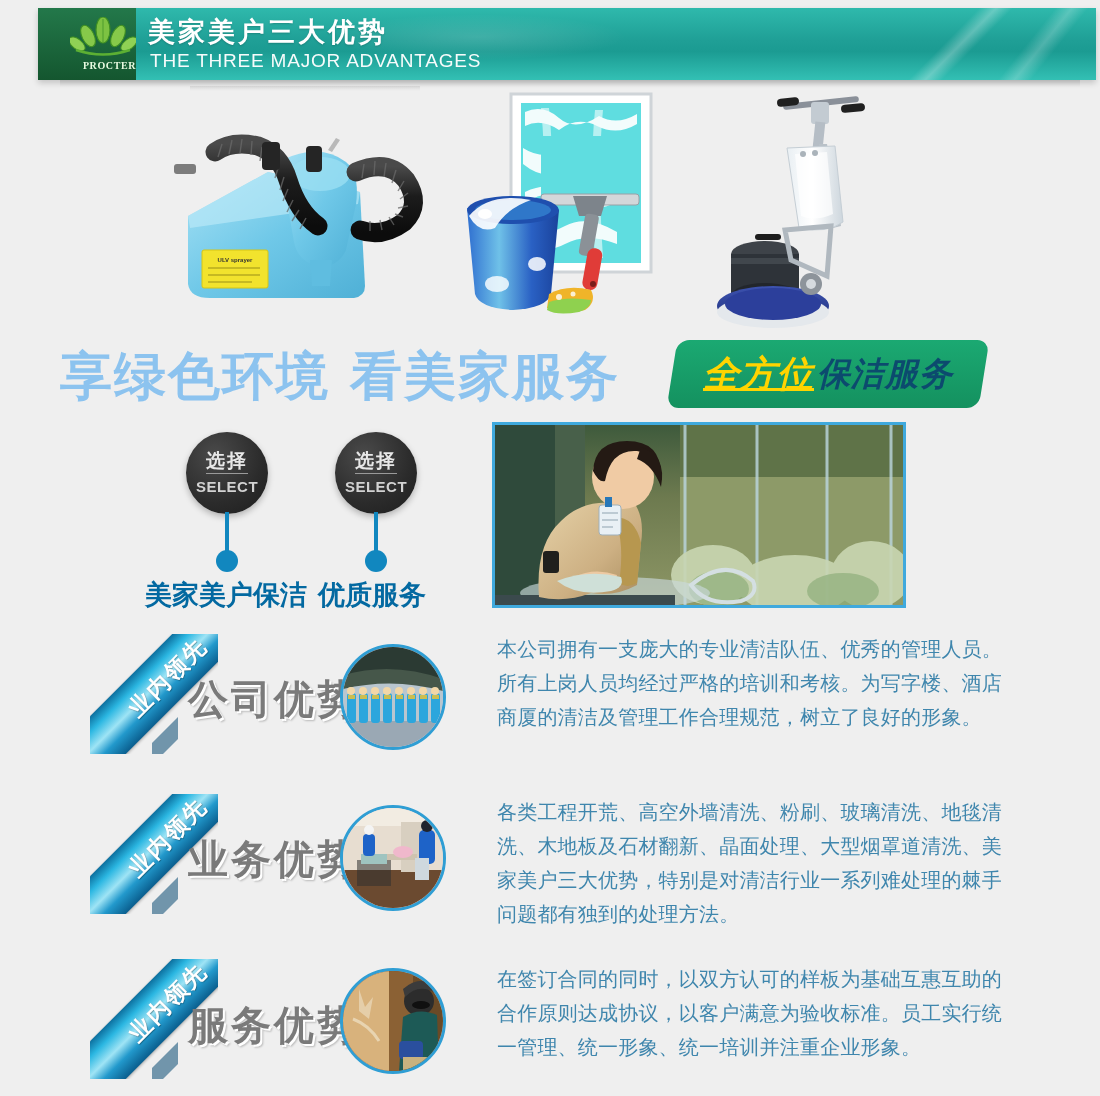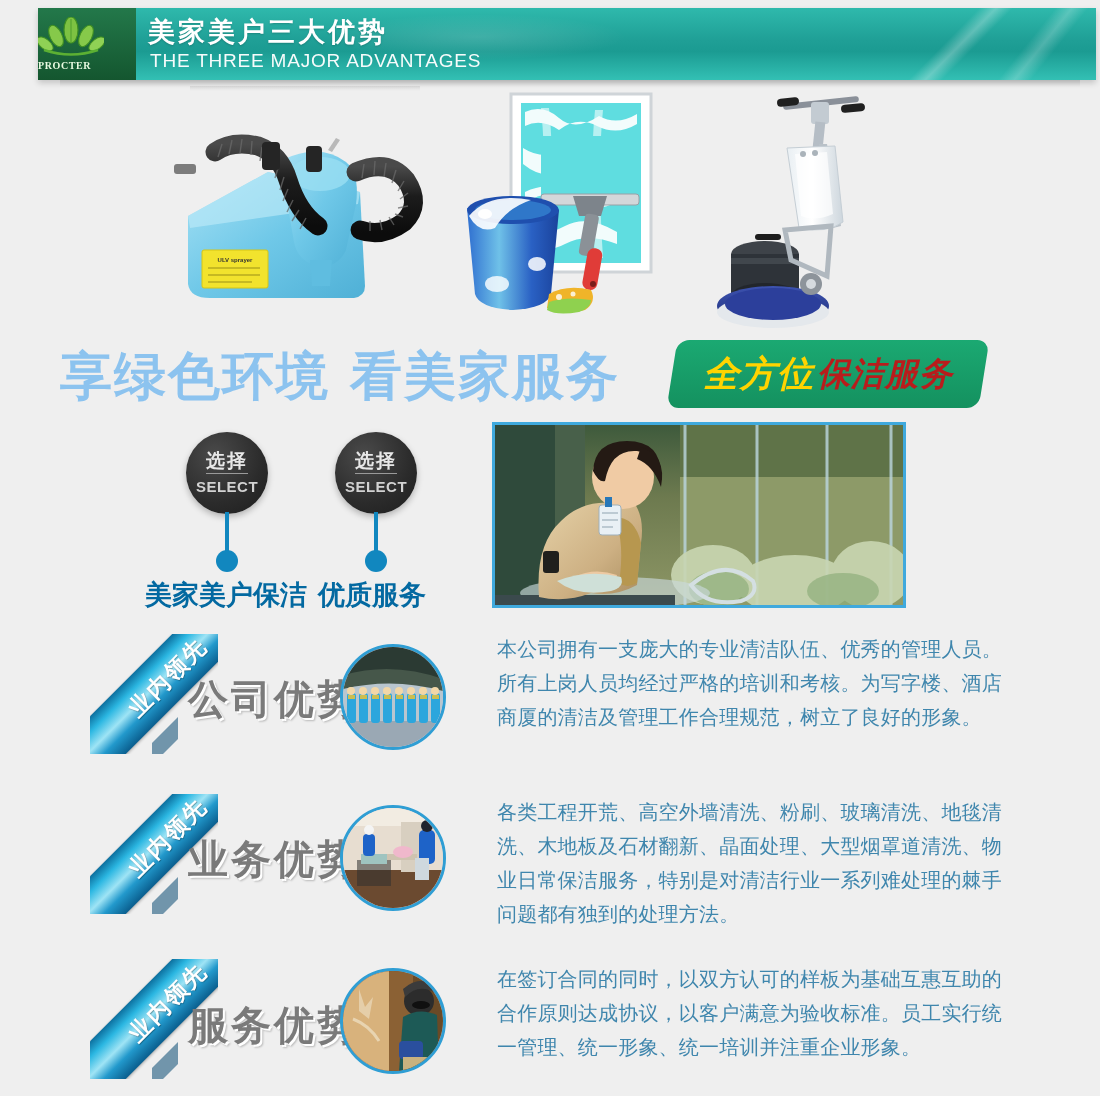--- a/index.html
+++ b/index.html
@@ -18,21 +18,21 @@
   .header .streak{position:absolute;right:55px;top:-30px;width:160px;height:140px;
     background:linear-gradient(110deg,rgba(255,255,255,0) 40%,rgba(255,255,255,.28) 48%,rgba(255,255,255,0) 56%);
     transform:skewX(-32deg);}
   .header .streak2{position:absolute;right:30px;top:-20px;width:60px;height:130px;
     background:linear-gradient(100deg,rgba(255,255,255,0) 30%,rgba(255,255,255,.22) 50%,rgba(255,255,255,0) 70%);
     transform:skewX(-32deg);}
   .header .blob{position:absolute;left:290px;top:6px;width:300px;height:46px;border-radius:50%;
     background:radial-gradient(ellipse at 50% 50%,rgba(255,255,255,.14),rgba(255,255,255,0) 70%);}
   .logo{position:absolute;left:0;top:0;width:98px;height:72px;background:#1d6b3f;
     background:linear-gradient(180deg,#23784a,#14562f);display:flex;flex-direction:column;
-    align-items:flex-start;justify-content:center;}
+    align-items:flex-end;justify-content:center;}
   .logo svg{display:block;}
   .logo .brand{font-size:10px;font-weight:bold;color:#eafbe2;letter-spacing:.6px;
     font-family:"Liberation Serif",serif;margin-top:1px;}
   .hd-cn{position:absolute;left:110px;top:6px;font-size:27px;font-weight:bold;color:#ffffff;
     letter-spacing:3px;font-family:"DejaVu Sans",sans-serif;text-shadow:0 1px 2px rgba(0,0,0,.18);}
   .hd-en{position:absolute;left:112px;top:42px;font-size:19px;color:#ffffff;letter-spacing:.8px;
     font-family:"Liberation Sans",sans-serif;opacity:.96;}
   .hdr-shadow{position:absolute;left:60px;top:80px;width:1020px;height:7px;
     background:linear-gradient(180deg,rgba(0,0,0,.10),rgba(0,0,0,0));}
   .hdr-shadow2{position:absolute;left:190px;top:86px;width:230px;height:5px;
@@ -48,22 +48,22 @@
   
   .slogan{position:absolute;left:60px;top:342px;font-size:52px;font-weight:bold;
     color:#8cc3ef;letter-spacing:2px;font-family:"DejaVu Sans",sans-serif;white-space:nowrap;}
   .greenbadge{position:absolute;left:672px;top:340px;width:312px;height:68px;}
   .greenbadge .shape{position:absolute;inset:0;background:#16a06a;
     background:linear-gradient(180deg,#1ba972,#14915f);
     border-radius:12px;transform:skewX(-9deg);}
   .greenbadge .txt{position:absolute;left:0;top:0;width:312px;height:68px;
     display:flex;align-items:center;justify-content:center;}
   .gb-y{font-size:36px;font-weight:bold;color:#ffd400;font-style:italic;
-    font-family:"DejaVu Sans",sans-serif;letter-spacing:1px;}
-  .gb-w{font-size:33px;font-weight:bold;color:#b91c1c;font-style:italic;
+    font-family:"DejaVu Sans",sans-serif;letter-spacing:1px;text-decoration:underline;}
+  .gb-w{font-size:33px;font-weight:bold;color:#0c4a6e;font-style:italic;
     font-family:"DejaVu Sans",sans-serif;letter-spacing:1px;margin-left:3px;}
 
   
   .bubble{position:absolute;width:82px;height:82px;border-radius:50%;
     background:radial-gradient(circle at 35% 28%,#4a4a4a,#2b2b2b 60%,#1d1d1d 100%);
     box-shadow:0 3px 6px rgba(0,0,0,.25);display:flex;flex-direction:column;
     align-items:center;justify-content:center;}
   .bubble .cn{font-size:19px;font-weight:bold;color:#e7e7e7;letter-spacing:2px;
     font-family:Liberation Sans, sans-serif;line-height:1;
     border-bottom:1px solid #9a9a9a;padding-bottom:3px;}
@@ -467,21 +467,21 @@
       <ellipse cx="60" cy="44" rx="10" ry="6" fill="#f0b8cc"></ellipse>
       <g fill="#1e63c8">
         <rect x="20" y="26" width="12" height="22" rx="4"></rect>
         <rect x="76" y="22" width="16" height="34" rx="5"></rect>
       </g>
       <circle cx="26" cy="22" r="5" fill="#f4f4f4"></circle>
       <circle cx="84" cy="18" r="6" fill="#20242c"></circle>
       <rect x="72" y="50" width="14" height="22" fill="#cfd8de"></rect>
     </svg>
   </div>
-  <div class="adv-text" id="adv-text-1">各类工程开荒、高空外墙清洗、粉刷、玻璃清洗、地毯清洗、木地板及石材翻新、晶面处理、大型烟罩道清洗、物业日常保洁服务，特别是对清洁行业一系列难处理的棘手问题都有独到的处理方法。</div>
+  <div class="adv-text" id="adv-text-1">各类工程开荒、高空外墙清洗、粉刷、玻璃清洗、地毯清洗、木地板及石材翻新、晶面处理、大型烟罩道清洗、美家美户三大优势，特别是对清洁行业一系列难处理的棘手问题都有独到的处理方法。</div>
 
   <div class="adv" id="adv-2">
     <div class="ribbon">
       <div class="tail"></div>
       <div class="band">
         <span>业内领先</span>
       </div>
     </div>
   </div>
   <div class="adv-title" id="adv-title-2">服务优势</div>

